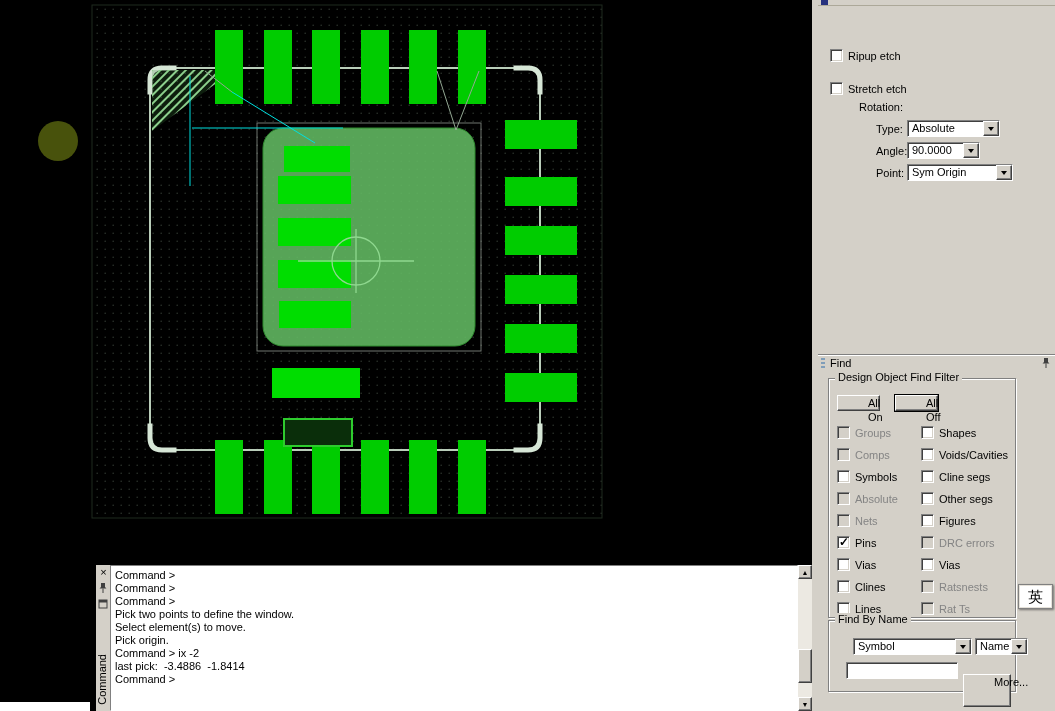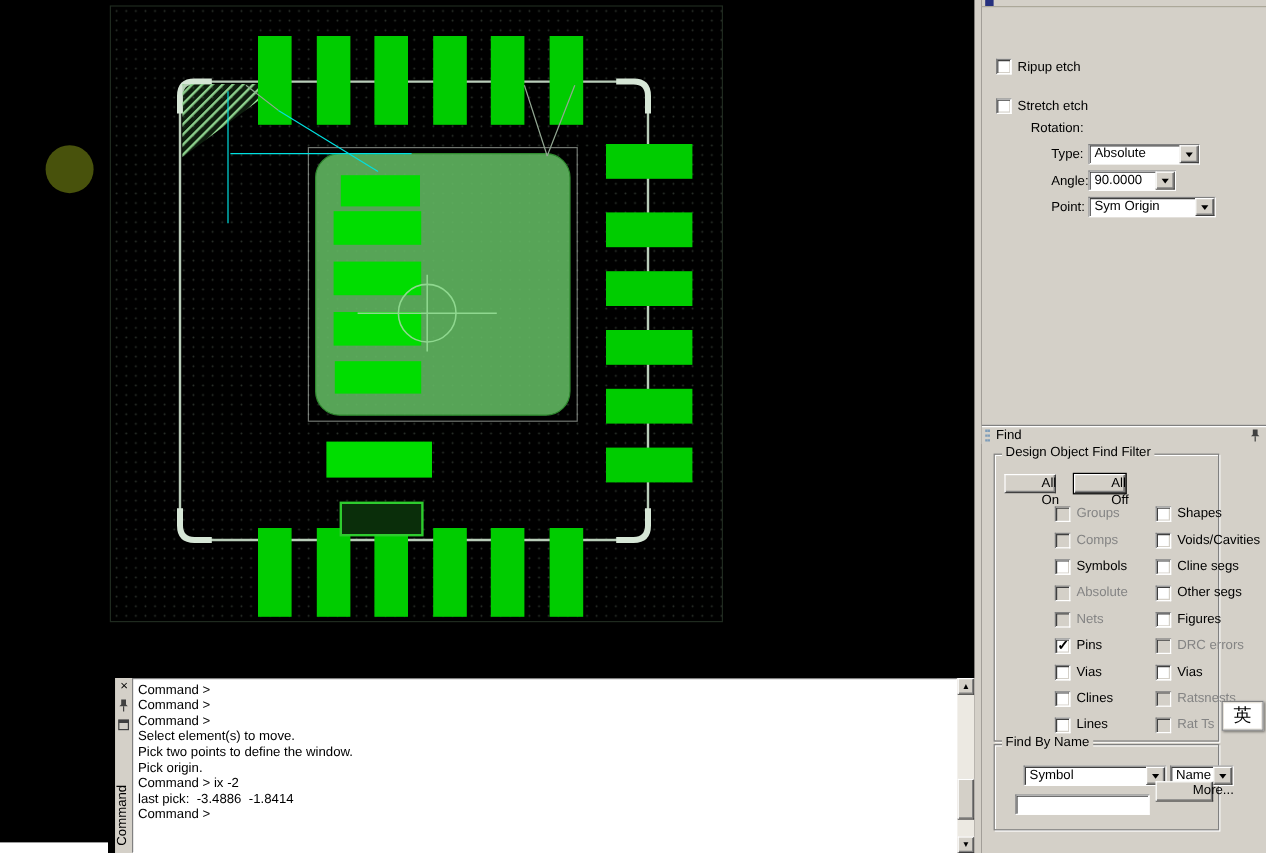--- a/index.html
+++ b/index.html
@@ -17,21 +17,21 @@
   .pcb .sel .corner { stroke:#d6e6d6; stroke-width:5; fill:none; stroke-linecap:square; }
   .pcb .cross circle, .pcb .cross line { stroke:#8fd88f; stroke-width:1.3; fill:none; }
   .pcb .rats line { stroke: var(--ratsnest-cyan,#00e0e0); stroke-width:1; }
   .pcb .ghostline line { stroke:#93a893; stroke-width:1; }
 
   
   .cb { display:inline-block; position:relative; width:13px; height:13px; background:#fff; flex:0 0 13px;
         border:1px solid; border-color:#808080 #fff #fff #808080;
         box-shadow: inset 1px 1px 0 #404040, inset -1px -1px 0 #d4d0c8; }
   .cb.checked::after { content:"\2713"; position:absolute; left:1px; top:-2px; font-size:12px; font-weight:bold; color:#000; }
-  .check-row { display:flex; align-items:center; gap:5px; height:22px; white-space:nowrap;margin-left:42px; }
+  .check-row { display:flex; align-items:flex-end; gap:5px; height:22px; white-space:nowrap; }
   .check-row.disabled .cb { background:#d4d0c8; }
   .check-row.disabled .cb-label { color:#848484; }
   .opt-row { position:absolute; left:12px; display:flex; align-items:flex-end; gap:5px; height:14px;margin-top:24px; }
   .btn { position:absolute; height:16px; background:#d4d0c8; text-align:center; line-height:14px; font-size:11px;
          border:1px solid; border-color:#fff #404040 #404040 #fff; box-shadow: inset -1px -1px 0 #808080; cursor:default;padding-left:30px; }
   .btn.default { outline:1px solid #000; }
   .combo { position:absolute; height:17px; background:#fff;
            border:1px solid; border-color:#808080 #fff #fff #808080; box-shadow: inset 1px 1px 0 #404040; margin-left: 17px; }
   .combo .txt { position:absolute; left:4px; top:1px; line-height:13px; white-space:nowrap; }
   .combo .drop { position:absolute; right:0; top:0; width:16px; height:100%; background:#d4d0c8;
@@ -175,22 +175,22 @@
       <svg class="dock-pin2" width="12" height="12" viewBox="0 0 12 12">
         <rect x="2" y="2" width="8" height="8" fill="none" stroke="#404040"></rect>
           <rect x="2" y="2" width="8" height="2.5" fill="#404040"></rect>
       </svg>
       <div class="dock-label">Command</div>
     </div>
     <div class="console-text">
         <div class="console-line">Command &gt;</div>
         <div class="console-line">Command &gt;</div>
         <div class="console-line">Command &gt;</div>
+        <div class="console-line">Pick two points to define the window.</div>
         <div class="console-line">Select element(s) to move.</div>
-        <div class="console-line">Pick two points to define the window.</div>
         <div class="console-line">Pick origin.</div>
         <div class="console-line">Command &gt; ix -2</div>
         <div class="console-line">last pick:  -3.4886  -1.8414</div>
         <div class="console-line">Command &gt;</div>
       </div>
     <div class="vscroll">
       <div class="scroll-btn up">▲</div>
       <div class="scroll-thumb"></div>
       <div class="scroll-btn down">▼</div>
     </div>
@@ -340,19 +340,19 @@
           </span>
       </div>
       <div class="combo" style="left:129px;top:17px;width:53px">
         <span class="txt">Name</span>
         <span class="drop">
             <span class="arrow"></span>
           </span>
       </div>
       <div class="txt-label" style="left:8px;top:44px">&gt;</div>
       <input class="text-input" style="left: 17px; top: 41px; width: 112px;" value="">
-      <div class="btn" style="left:134px;top:30px;width:48px;height:17px;line-height:15px">More...</div>
+      <div class="btn" style="left:134px;top:53px;width:48px;height:33px;line-height:15px">More...</div>
     </div>
   </div>
 
   <div class="ime">英</div>
 
 </div>
 
 </body></html>

